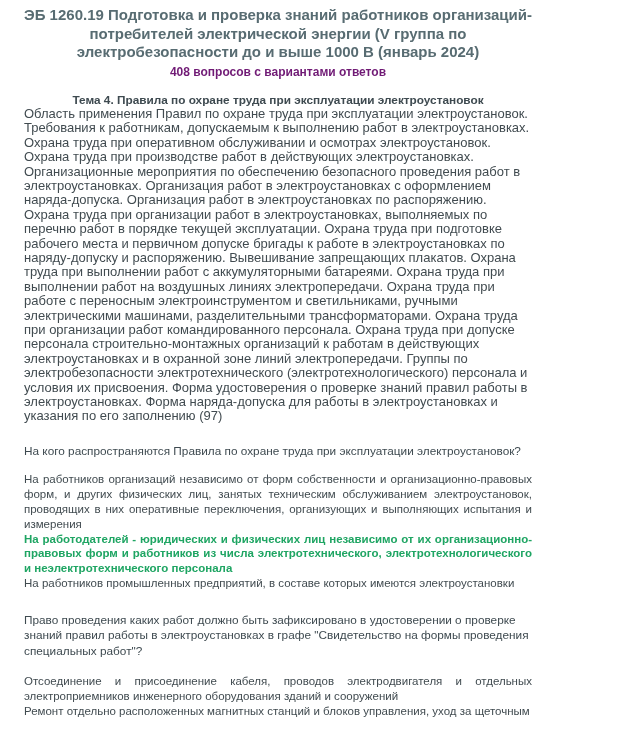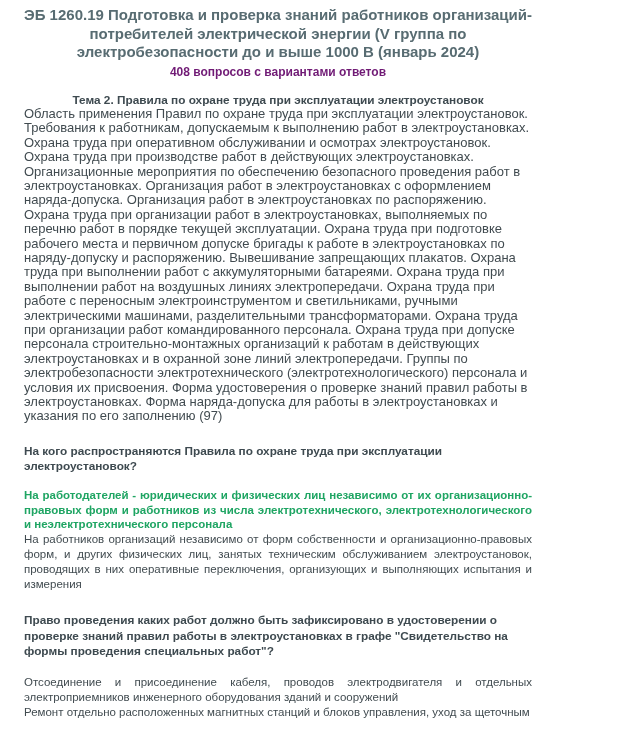--- a/index.html
+++ b/index.html
@@ -51,21 +51,21 @@
     color: #414B50;
     font-size: 13px;
     line-height: 14.4px;
     text-align: left;
   }
   .question {
     margin: 20px 0 13px 0;
     color: #3E4A50;
     font-size: 11.8px;
     line-height: 15.5px;
-    font-weight: bold;
+    font-weight: normal;
     text-align: left;
   }
   .question.second {
     margin-top: 22px;
     margin-bottom: 15px;
   }
   .answer {
     margin: 0;
     color: #414B50;
     font-size: 11.5px;
@@ -83,31 +83,32 @@
 </style>
 </head>
 <body>
 
 <div class="page">
 
   <h1 class="doc-title">ЭБ 1260.19 Подготовка и проверка знаний работников организаций-потребителей электрической энергии (V группа по электробезопасности до и выше 1000 В (январь 2024)</h1>
 
   <div class="doc-subtitle">408 вопросов с вариантами ответов</div>
 
-  <h2 class="topic-heading">Тема 2. Правила по охране труда при эксплуатации электроустановок</h2>
+  <h2 class="topic-heading">Тема 4. Правила по охране труда при эксплуатации электроустановок</h2>
 
   <p class="intro">Область применения Правил по охране труда при эксплуатации электроустановок. Требования к работникам, допускаемым к выполнению работ в электроустановках. Охрана труда при оперативном обслуживании и осмотрах электроустановок. Охрана труда при производстве работ в действующих электроустановках. Организационные мероприятия по обеспечению безопасного проведения работ в электроустановках. Организация работ в электроустановках с оформлением наряда-допуска. Организация работ в электроустановках по распоряжению. Охрана труда при организации работ в электроустановках, выполняемых по перечню работ в порядке текущей эксплуатации. Охрана труда при подготовке рабочего места и первичном допуске бригады к работе в электроустановках по наряду-допуску и распоряжению. Вывешивание запрещающих плакатов. Охрана труда при выполнении работ с аккумуляторными батареями. Охрана труда при выполнении работ на воздушных линиях электропередачи. Охрана труда при работе с переносным электроинструментом и светильниками, ручными электрическими машинами, разделительными трансформаторами. Охрана труда при организации работ командированного персонала. Охрана труда при допуске персонала строительно-монтажных организаций к работам в действующих электроустановках и в охранной зоне линий электропередачи. Группы по электробезопасности электротехнического (электротехнологического) персонала и условия их присвоения. Форма удостоверения о проверке знаний правил работы в электроустановках. Форма наряда-допуска для работы в электроустановках и указания по его заполнению (97)</p>
 
   <section>
     <p class="question">На кого распространяются Правила по охране труда при эксплуатации электроустановок?</p>
 
+    <p class="answer justify">На работников организаций независимо от форм собственности и организационно-правовых форм, и других физических лиц, занятых техническим обслуживанием электроустановок, проводящих в них оперативные переключения, организующих и выполняющих испытания и измерения</p>
+
     <p class="answer correct">На работодателей - юридических и физических лиц независимо от их организационно-правовых форм и работников из числа электротехнического, электротехнологического и неэлектротехнического персонала</p>
 
-    <p class="answer justify">На работников организаций независимо от форм собственности и организационно-правовых форм, и других физических лиц, занятых техническим обслуживанием электроустановок, проводящих в них оперативные переключения, организующих и выполняющих испытания и измерения</p>
-
+    <p class="answer">На работников промышленных предприятий, в составе которых имеются электроустановки</p>
 
   </section>
 
   <section>
     <p class="question second">Право проведения каких работ должно быть зафиксировано в удостоверении о проверке знаний правил работы в электроустановках в графе "Свидетельство на формы проведения специальных работ"?</p>
 
     <p class="answer justify">Отсоединение и присоединение кабеля, проводов электродвигателя и отдельных электроприемников инженерного оборудования зданий и сооружений</p>
 
 
     <p class="answer justify">Ремонт отдельно расположенных магнитных станций и блоков управления, уход за щеточным</p>

